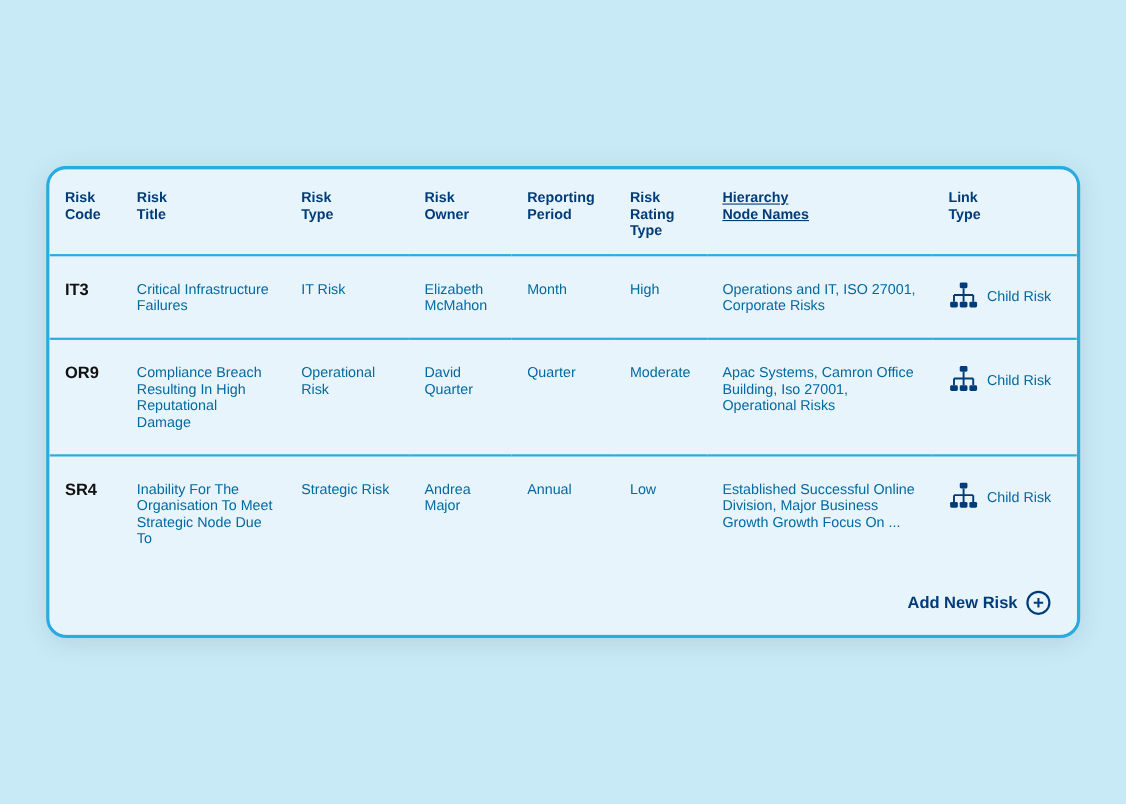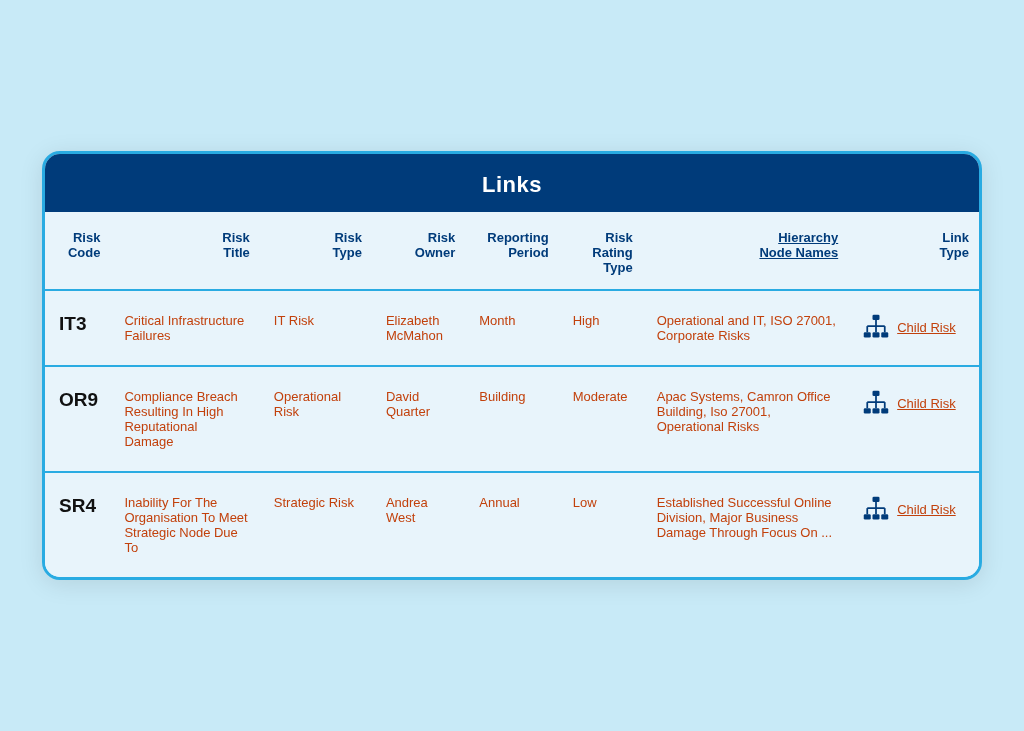--- a/index.html
+++ b/index.html
@@ -44,55 +44,54 @@
       width: 100%;
       border-collapse: collapse;
     }
 
     thead tr th {
       background: #e8f4fb;
       color: #003b7a;
       font-size: 13px;
       font-weight: bold;
       padding: 18px 10px 14px 14px;
-      text-align: right;
+      text-align: left;
       vertical-align: top;
       border-bottom: 2px solid #29abe2;
     }
 
     tbody tr {
       border-bottom: 2px solid #29abe2;
     }
 
     tbody tr:last-child {
       border-bottom: none;
     }
 
     tbody tr td {
       background: #e8f4fb;
       padding: 22px 10px 22px 14px;
       vertical-align: top;
       font-size: 13px;
-      color: #c2410c;
+      color: #0369a1;
     }
 
     tbody tr td.risk-code {
       font-weight: bold;
-      font-size: 19px;
+      font-size: 15px;
       color: #111;
       white-space: nowrap;
       min-width: 52px;
     }
 
     .link-type-cell {
       display: flex;
       align-items: center;
       gap: 7px;
       white-space: nowrap;
-      text-decoration: underline;
     }
 
     .hierarchy-icon {
       display: inline-flex;
       align-items: center;
       justify-content: center;
     }
 
     .hierarchy-icon svg {
       width: 28px;
@@ -136,23 +135,20 @@
     .col-risk-owner { width: 10%; }
     .col-reporting { width: 10%; }
     .col-rating { width: 9%; }
     .col-hierarchy { width: 22%; text-decoration: underline; }
     .col-link { width: 14%; }
   </style>
 </head>
 <body>
 
 <div class="card">
-  <div class="card-header">
-    <span>Links</span>
-  </div>
   <div class="table-container">
     <table>
       <thead>
         <tr>
           <th class="col-risk-code">Risk<br>Code</th>
           <th class="col-risk-title">Risk<br>Title</th>
           <th class="col-risk-type">Risk<br>Type</th>
           <th class="col-risk-owner">Risk<br>Owner</th>
           <th class="col-reporting">Reporting<br>Period</th>
           <th class="col-rating">Risk Rating<br>Type</th>
@@ -162,21 +158,21 @@
       </thead>
       <tbody id="table-body">
 
       <tr>
     <td class="risk-code">IT3</td>
     <td>Critical Infrastructure Failures</td>
     <td>IT Risk</td>
     <td>Elizabeth McMahon</td>
     <td>Month</td>
     <td>High</td>
-    <td>Operational and IT, ISO 27001, Corporate Risks</td>
+    <td>Operations and IT, ISO 27001, Corporate Risks</td>
     <td>
       <div class="link-type-cell">
         <span class="hierarchy-icon">
                   <svg viewBox="0 0 32 32" fill="none" xmlns="http://www.w3.org/2000/svg">
     <rect x="12" y="2" width="8" height="6" rx="1.5" fill="#003b7a"></rect>
     <rect x="2" y="22" width="8" height="6" rx="1.5" fill="#003b7a"></rect>
     <rect x="12" y="22" width="8" height="6" rx="1.5" fill="#003b7a"></rect>
     <rect x="22" y="22" width="8" height="6" rx="1.5" fill="#003b7a"></rect>
     <line x1="16" y1="8" x2="16" y2="15" stroke="#003b7a" stroke-width="2"></line>
     <line x1="6" y1="15" x2="26" y2="15" stroke="#003b7a" stroke-width="2"></line>
@@ -187,21 +183,21 @@
                 </span>
         <span>Child Risk</span>
       </div>
     </td>
   </tr>
           <tr>
     <td class="risk-code">OR9</td>
     <td>Compliance Breach Resulting In High Reputational Damage</td>
     <td>Operational Risk</td>
     <td>David Quarter</td>
-    <td>Building</td>
+    <td>Quarter</td>
     <td>Moderate</td>
     <td>Apac Systems, Camron Office Building, Iso 27001, Operational Risks</td>
     <td>
       <div class="link-type-cell">
         <span class="hierarchy-icon">
                   <svg viewBox="0 0 32 32" fill="none" xmlns="http://www.w3.org/2000/svg">
     <rect x="12" y="2" width="8" height="6" rx="1.5" fill="#003b7a"></rect>
     <rect x="2" y="22" width="8" height="6" rx="1.5" fill="#003b7a"></rect>
     <rect x="12" y="22" width="8" height="6" rx="1.5" fill="#003b7a"></rect>
     <rect x="22" y="22" width="8" height="6" rx="1.5" fill="#003b7a"></rect>
@@ -213,24 +209,24 @@
   </svg>
                 </span>
         <span>Child Risk</span>
       </div>
     </td>
   </tr>
           <tr>
     <td class="risk-code">SR4</td>
     <td>Inability For The Organisation To Meet Strategic Node Due To</td>
     <td>Strategic Risk</td>
-    <td>Andrea West</td>
+    <td>Andrea Major</td>
     <td>Annual</td>
     <td>Low</td>
-    <td>Established Successful Online Division, Major Business Damage Through Focus On ...</td>
+    <td>Established Successful Online Division, Major Business Growth Growth Focus On ...</td>
     <td>
       <div class="link-type-cell">
         <span class="hierarchy-icon">
                   <svg viewBox="0 0 32 32" fill="none" xmlns="http://www.w3.org/2000/svg">
     <rect x="12" y="2" width="8" height="6" rx="1.5" fill="#003b7a"></rect>
     <rect x="2" y="22" width="8" height="6" rx="1.5" fill="#003b7a"></rect>
     <rect x="12" y="22" width="8" height="6" rx="1.5" fill="#003b7a"></rect>
     <rect x="22" y="22" width="8" height="6" rx="1.5" fill="#003b7a"></rect>
     <line x1="16" y1="8" x2="16" y2="15" stroke="#003b7a" stroke-width="2"></line>
     <line x1="6" y1="15" x2="26" y2="15" stroke="#003b7a" stroke-width="2"></line>
@@ -238,14 +234,20 @@
     <line x1="16" y1="15" x2="16" y2="22" stroke="#003b7a" stroke-width="2"></line>
     <line x1="26" y1="15" x2="26" y2="22" stroke="#003b7a" stroke-width="2"></line>
   </svg>
                 </span>
         <span>Child Risk</span>
       </div>
     </td>
   </tr>
         </tbody>
     </table>
+    <div class="footer-row">
+      <span class="add-new-risk">
+        <span>Add New Risk</span>
+        <span class="add-icon">+</span>
+      </span>
+    </div>
   </div>
 </div>
 
 </body></html>

